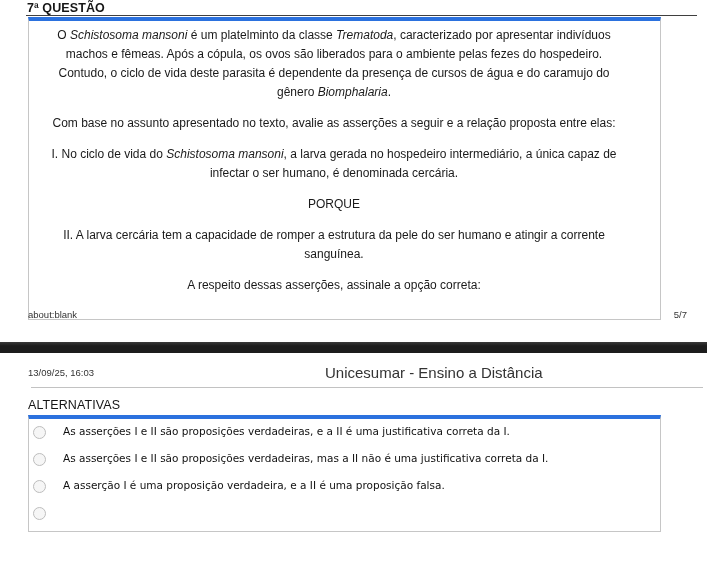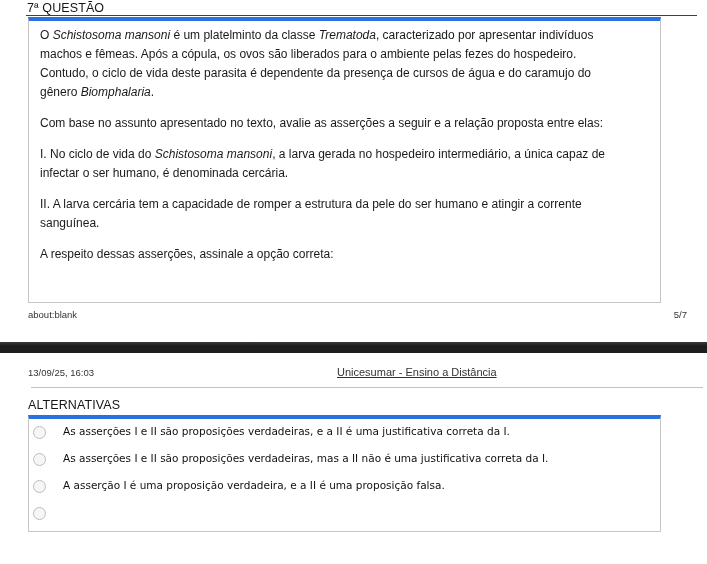--- a/index.html
+++ b/index.html
@@ -16,57 +16,57 @@
   html,body{margin:0;padding:0;}
   body{
     width:707px;height:564px;position:relative;overflow:hidden;
     background:#ffffff;
     font-family:"Liberation Sans","DejaVu Sans",sans-serif;
     color:var(--body-text);
   }
   
   .q-heading{
     position:absolute;left:27px;top:1px;
-    font-size:12.5px;line-height:14px;font-weight:400;color:#161616;
+    font-size:12.5px;line-height:14px;font-weight:700;color:#161616;
     letter-spacing:.1px;
   }
   .q-heading-rule{
     position:absolute;left:26px;top:15px;width:671px;height:1px;
     background:var(--rule-dark);
   }
   .q-box{
     position:absolute;left:28px;top:17px;width:633px;
     border:1px solid var(--box-border);
     border-top:4px solid var(--accent-blue);
     padding:5px 32px 8px 11px;
     min-height:286px;
   }
   .q-box p{
     margin:0 0 12px 0;
-    font-size:12px;line-height:19px;color:var(--body-text);
+    font-size:12px;line-height:19px;color:var(--body-text);text-align:center;
   }
   .q-box p:last-child{margin-bottom:16px;}
   .print-footer{
     position:absolute;left:28px;top:309px;width:659px;
     display:flex;justify-content:space-between;
     font-size:9.5px;line-height:11px;color:var(--print-text);
   }
   
   .page-separator{
     position:absolute;left:0;top:342px;width:707px;height:11px;
     background:linear-gradient(#3a3a3a,var(--separator) 35%,var(--separator));
   }
   
   .print-header-date{
     position:absolute;left:28px;top:367px;
     font-size:9.5px;line-height:11px;color:var(--print-text);
   }
   .print-header-title{
-    position:absolute;left:337px;top:367px;
-    font-size:11px;line-height:11px;color:var(--print-text);text-decoration:underline;
+    position:absolute;left:325px;top:367px;
+    font-size:15px;line-height:11px;color:var(--print-text);
   }
   .header-rule{
     position:absolute;left:31px;top:387px;width:672px;height:1px;
     background:#c2c2c2;
   }
   
   .alt-heading{
     position:absolute;left:28px;top:398px;
     font-size:12.5px;line-height:14px;font-weight:500;color:#161616;
     letter-spacing:.1px;
@@ -96,20 +96,21 @@
 <body>
 
 <div class="q-heading">7ª QUESTÃO</div>
 <div class="q-heading-rule"></div>
 
 <div class="q-box">
   <div>
       <p><span>O </span><i>Schistosoma mansoni</i><span> é um platelminto da classe </span><i>Trematoda</i><span>, caracterizado por apresentar indivíduos machos e fêmeas. Após a cópula, os ovos são liberados para o ambiente pelas fezes do hospedeiro. Contudo, o ciclo de vida deste parasita é dependente da presença de cursos de água e do caramujo do gênero </span><i>Biomphalaria</i><span>.</span></p>
       <p><span>Com base no assunto apresentado no texto, avalie as asserções a seguir e a relação proposta entre elas:</span></p>
       <p><span>I. No ciclo de vida do </span><i>Schistosoma mansoni</i><span>, a larva gerada no hospedeiro intermediário, a única capaz de infectar o ser humano, é denominada cercária.</span></p>
+      <p><span>PORQUE</span></p>
       <p><span>II. A larva cercária tem a capacidade de romper a estrutura da pele do ser humano e atingir a corrente sanguínea.</span></p>
       <p><span>A respeito dessas asserções, assinale a opção correta:</span></p>
     </div>
 </div>
 
 <div class="print-footer">
   <span>about:blank</span>
   <span>5/7</span>
 </div>
 

